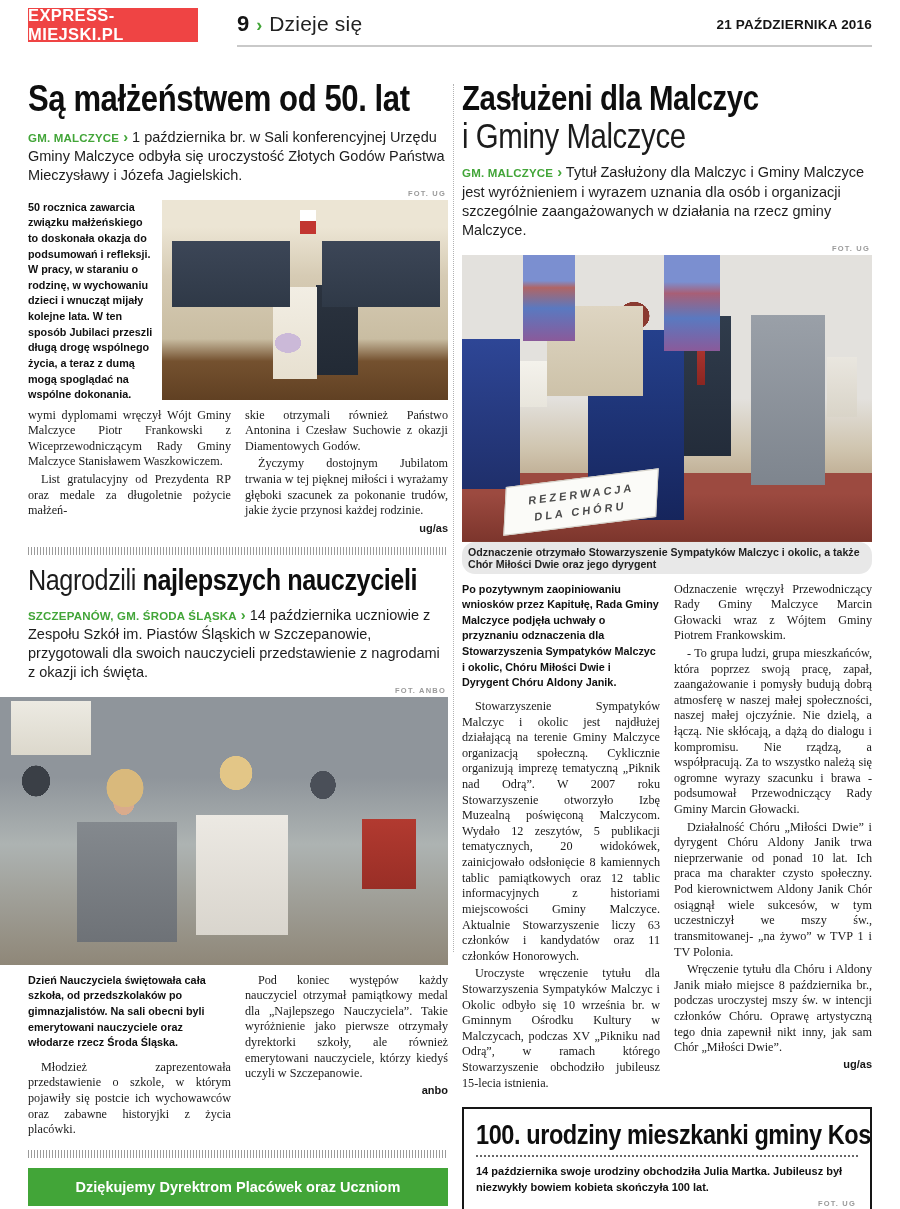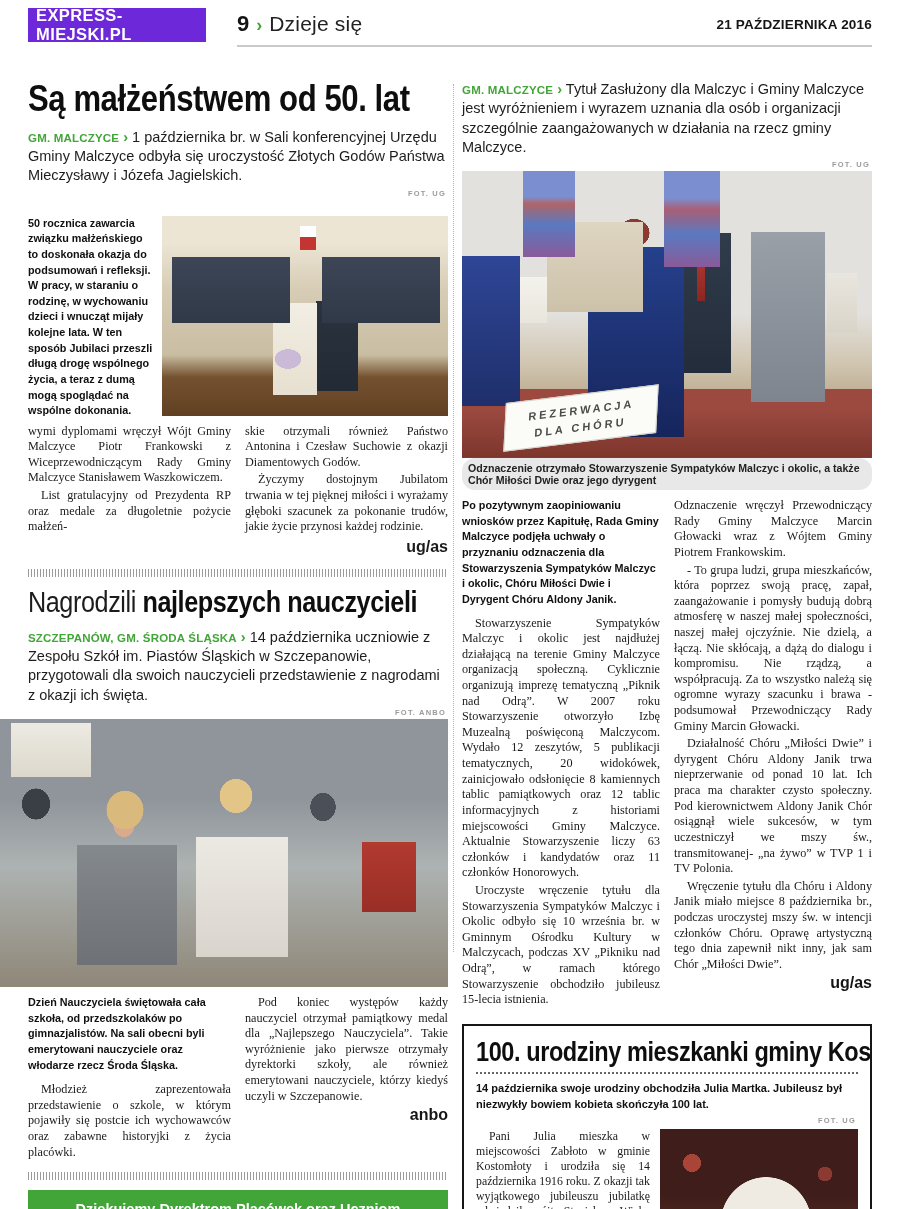--- a/index.html
+++ b/index.html
@@ -1,21 +1,21 @@
 <!DOCTYPE html>
 <html lang="pl"><head>
 <meta charset="utf-8">
 <style>
   html,body{margin:0;padding:0;background:#fff;}
   .page{position:relative;width:900px;height:1209px;background:#fff;overflow:hidden;
         font-family:"Liberation Sans",sans-serif;color:#151515;}
   
-  .brand{position:absolute;left:28px;top:8px;width:170px;height:34px;background:#6d28d9;
+  .brand{position:absolute;left:28px;top:8px;width:170px;height:34px;background:#ef4444;
          display:flex;align-items:center;justify-content:center;color:#fff;font-weight:bold;
-         font-size:16.5px;letter-spacing:.4px;padding-left:8px;}
+         font-size:16.5px;letter-spacing:.4px;}
   .secthead{position:absolute;left:237px;top:11px;display:flex;align-items:baseline;gap:7px;}
   .secthead .num{font-weight:bold;font-size:22px;}
   .secthead .chev{color:#42a538;font-weight:bold;font-size:18px;}
   .secthead .name{font-size:21px;color:#222;letter-spacing:.2px;}
   .hdr-date{position:absolute;right:28px;top:17px;font-size:13.5px;font-weight:bold;letter-spacing:.2px;}
   .hdr-rule{position:absolute;left:237px;right:28px;top:45px;border-top:2px solid #c9c9c9;}
   .vdiv{position:absolute;left:453px;top:84px;height:868px;border-left:1px dotted #b3b3b3;}
   
   .col-left{position:absolute;left:28px;top:76px;width:420px;}
   .col-right{position:absolute;left:462px;top:76px;width:410px;}
@@ -26,21 +26,21 @@
   .lead{font-size:14.5px;line-height:1.33;color:#1d1d1d;margin:4px 0 0;}
   .tag{color:#42a538;font-weight:bold;font-size:11.5px;letter-spacing:.2px;}
   .tagchev{color:#42a538;font-weight:bold;}
   .credit{font-size:7.5px;color:#9a9a9a;text-align:right;letter-spacing:1.2px;font-weight:bold;margin:3px 2px 2px 0;}
   .serif{font-family:"Liberation Serif",serif;font-size:12.2px;line-height:1.28;text-align:justify;color:#1a1a1a;}
   .serif p{margin:0 0 2px;}
   .ind{text-indent:13px;}
   .boldintro{font-weight:bold;font-size:10.8px;line-height:1.45;color:#101010;}
   .twocol{display:flex;gap:14px;margin-top:8px;}
   .twocol>div{flex:1;min-width:0;}
-  .sig{font-weight:bold;font-size:16px;text-align:right;margin-top:2px;font-family:"Liberation Sans",sans-serif;}
+  .sig{font-weight:bold;font-size:11px;text-align:right;margin-top:2px;font-family:"Liberation Sans",sans-serif;}
   .stripes{height:8px;background:repeating-linear-gradient(90deg,#9a9a9a 0 1px,transparent 1px 3px);margin:12px 0 10px;}
   .caption-bar{background:#e8e8e8;font-size:10.6px;font-weight:bold;padding:4px 6px;color:#222;border-radius:13px;}
   .capbold{font-weight:bold;font-size:10.8px;line-height:1.45;color:#101010;}
   
   .photo{position:relative;background-repeat:no-repeat;background-color:#cfc6b5;}
   .photo1{width:286px;height:224px;flex:none;
     background-image:
       radial-gradient(closest-side,#cbb9d8 0 65%,rgba(0,0,0,0) 66%),
       linear-gradient(180deg,#ffffff 0 46%,#c23530 46%),
       linear-gradient(#3c4657,#2f3947),
@@ -87,21 +87,21 @@
   .photo4{width:198px;height:190px;flex:none;
     background-image:
       radial-gradient(closest-side,#c79f80 0 70%,rgba(0,0,0,0) 71%),
       radial-gradient(closest-side,#f0ebe2 0 72%,rgba(0,0,0,0) 73%),
       radial-gradient(closest-side,#a84438 0 60%,rgba(0,0,0,0) 61%),
       radial-gradient(closest-side,#8a3a30 0 60%,rgba(0,0,0,0) 61%),
       linear-gradient(180deg,#3f1d1a 0 35%,#6a3a2c 75%,#7a4534 100%);
     background-size:58px 76px,126px 132px,30px 30px,24px 24px,100% 100%;
     background-position:58% 66%,60% 52%,10% 12%,88% 20%,0 0;}
   
-  .row1{display:flex;gap:9px;height:200px;overflow:hidden;margin-top:18px;}
+  .row1{display:flex;gap:9px;height:200px;overflow:hidden;margin-top:2px;}
   .narrowcol{width:125px;flex:none;}
   .narrowcol .serif{margin-top:9px;}
   
   .promo{background:#42a538;color:#fff;text-align:center;font-weight:bold;font-size:14.5px;
          line-height:1.46;padding:9px 4px 8px;}
   
   .boxart{border:2px solid #161616;padding:8px 12px 0;margin-top:14px;height:260px;overflow:hidden;}
   .boxtitle{font-weight:bold;font-size:28px;margin:2px 0 4px;color:#0e0e0e;}
   .dotted{border-top:2px dotted #666;margin:4px 0 7px;}
   .boxlead{font-weight:bold;font-size:11px;line-height:1.45;color:#101010;}
@@ -190,20 +190,26 @@
 
     <div class="promo">
       <div>Dziękujemy Dyrektrom Placówek oraz Uczniom</div>
 
     </div>
   </div>
 
   <div class="col-right">
 
     <div>
+      <div class="headline" style="font-size:35px;margin-bottom:2px;">
+        <span class="hl-s">Zasłużeni dla Malczyc</span>
+      </div>
+      <div class="headline hl-light" style="font-size:35px;margin-top:0;">
+        <span class="hl-s">i Gminy Malczyce</span>
+      </div>
       <div class="lead">
         <span class="tag">GM. MALCZYCE</span>
         <span class="tagchev">›</span>
         <span>Tytuł Zasłużony dla Malczyc i Gminy Malczyce jest wyróżnieniem i wyrazem uznania dla osób i organizacji szczególnie zaangażowanych w działania na rzecz gminy Malczyce.</span>
       </div>
       <div class="credit">FOT. UG</div>
       <div class="photo photo2">
         <div class="sign">
           <div>REZERWACJA</div>
           <div>DLA CHÓRU</div>

